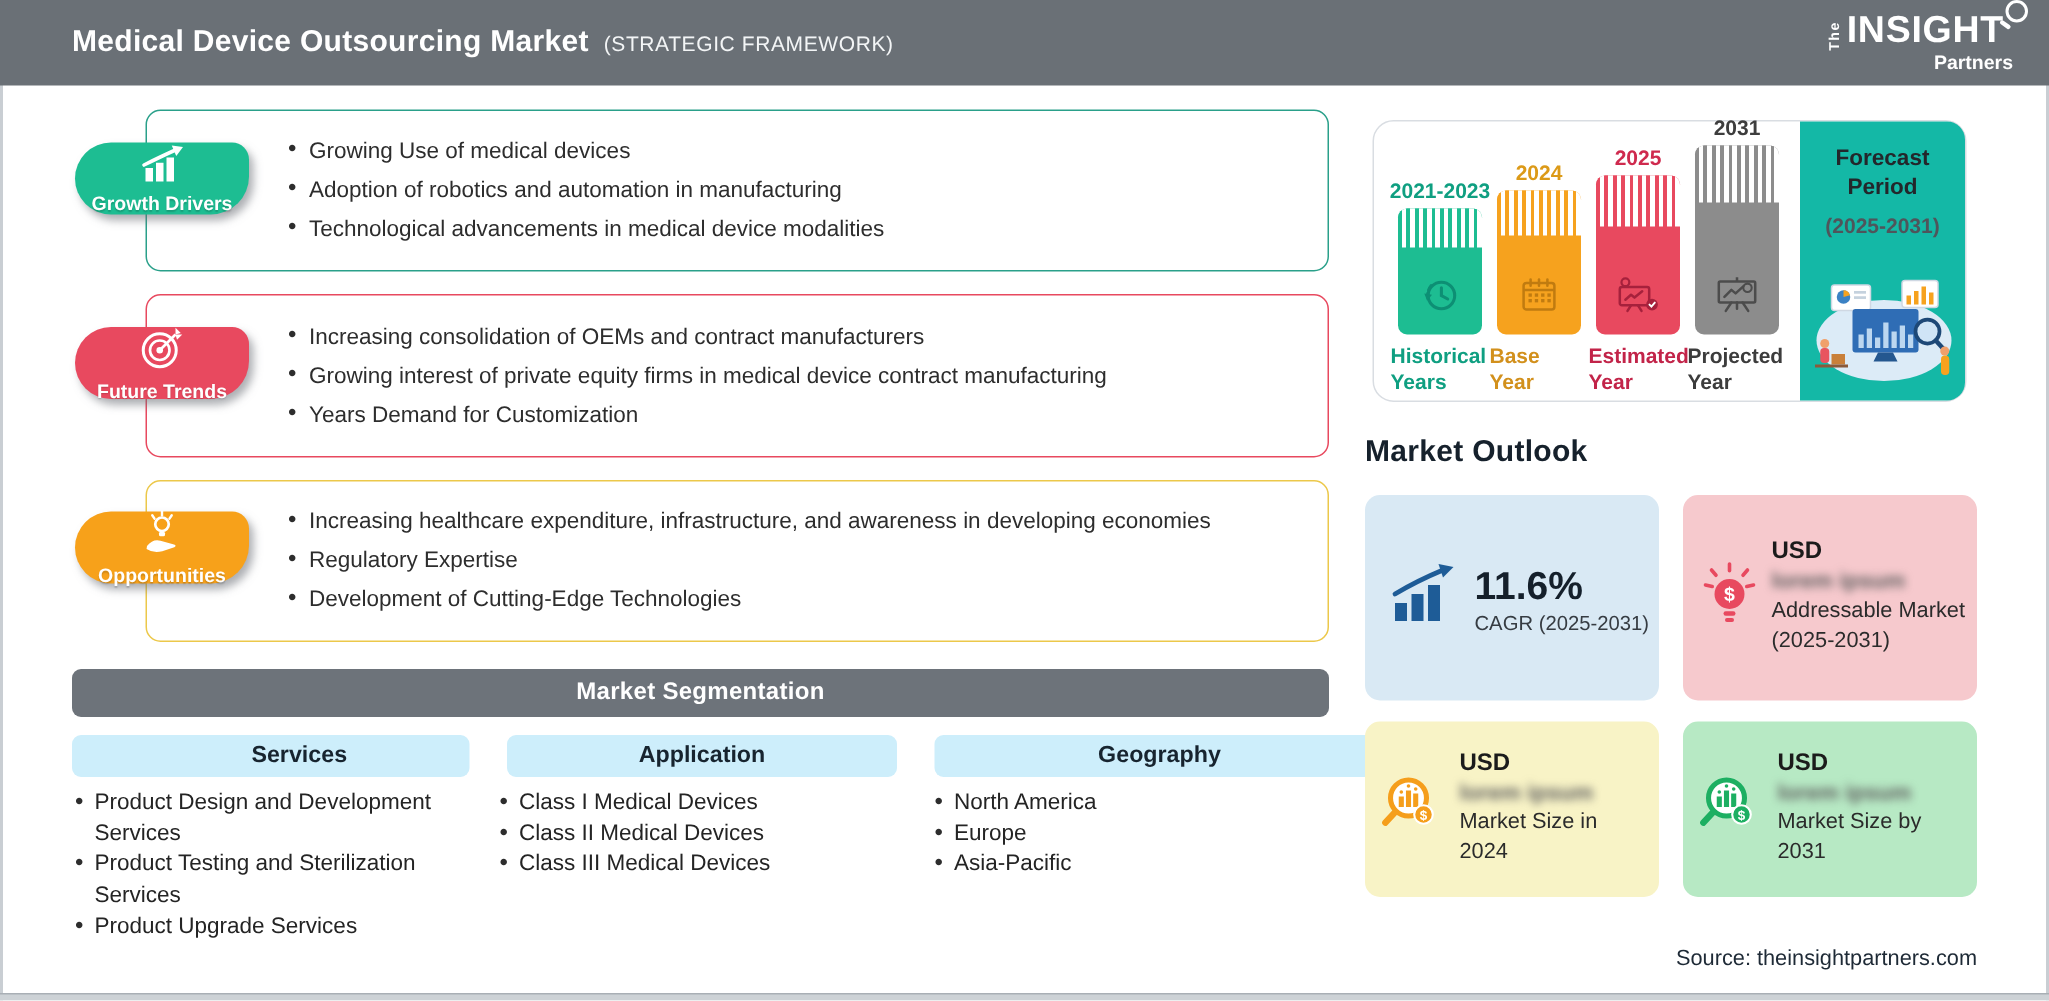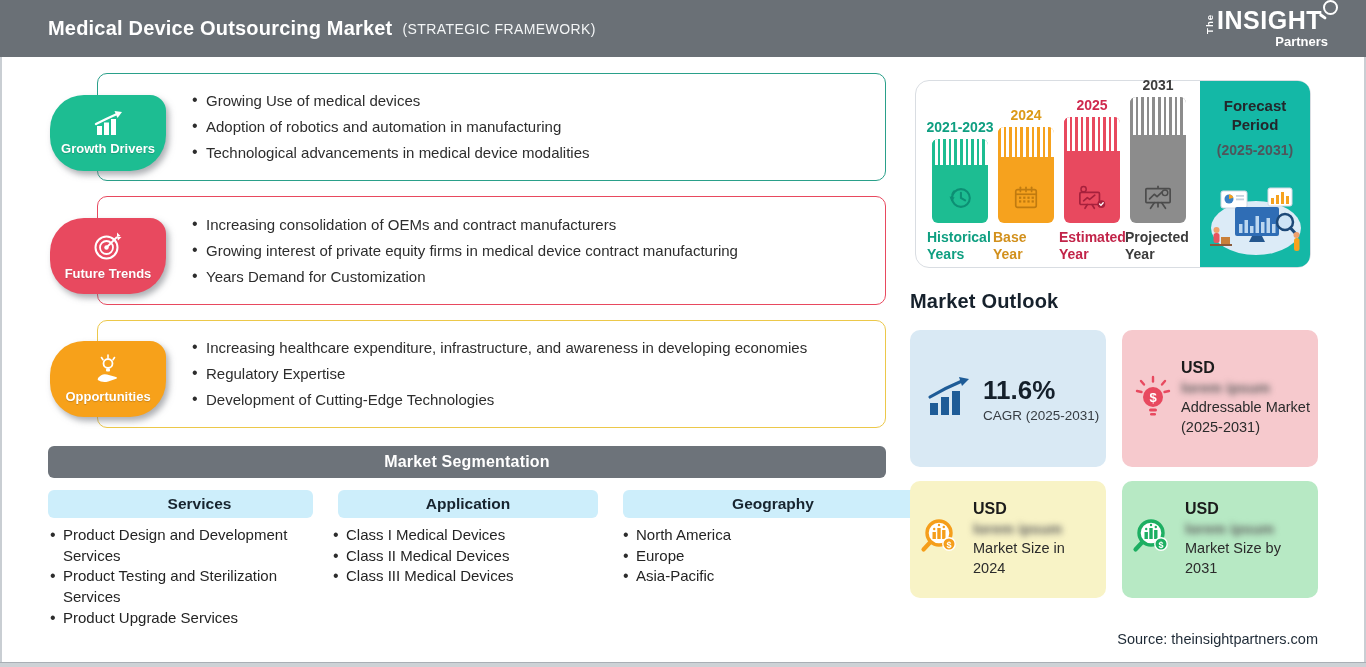--- a/index.html
+++ b/index.html
@@ -6,42 +6,42 @@
   html,body { background:#e8eaec; }
   .page {
     position:relative; width:1366px; height:667px; background:#fff;
     font-family:"Liberation Sans", sans-serif; overflow:hidden;
     box-shadow: inset 2px 0 0 #c9ced3, inset -2px 0 0 #c9ced3;
   }
   .bottom-strip { position:absolute; left:0; bottom:0; width:100%; height:5px; background:#cdd2d6; border-top:1px solid #a9afb5; }
 
   
   .header { position:absolute; top:0; left:0; width:100%; height:57px; background:#6a7076;
-    display:flex; align-items:center; padding:0 34px 0 48px; color:#fff; }
+    display:flex; align-items:center; padding:0 20px 0 48px; color:#fff; }
   .title { font-size:20px; font-weight:700; letter-spacing:.2px; }
   .subtitle { font-size:14px; font-weight:500; margin-left:10px; color:#f3f5f6; letter-spacing:.4px; }
   .logo { margin-left:auto; display:flex; align-items:flex-start; cursor:pointer; }
   .logo-the { writing-mode:vertical-rl; transform:rotate(180deg); font-size:9.5px; font-weight:700; letter-spacing:1px; margin:6px 2px 0 0; }
   .logo-right { display:flex; flex-direction:column; align-items:flex-end; }
   .logo-main { font-size:25px; font-weight:800; letter-spacing:.5px; line-height:1; position:relative; padding-right:10px; }
   .logo-lens { position:absolute; right:-6px; top:-8px; width:15px; height:15px; border:2.5px solid #fff; border-radius:50%; }
   .logo-lens::after { content:""; position:absolute; left:-6px; bottom:-4px; width:8px; height:2.5px; background:#fff; transform:rotate(35deg); border-radius:2px; }
   .logo-partners { font-size:13px; font-weight:700; margin-top:1px; padding-right:4px; }
 
   
   .frame { position:absolute; left:97px; width:789px; border-radius:10px;
     display:flex; flex-direction:column; justify-content:center; padding:8px 20px 8px 94px; background:#fff; }
   #frame-growth { top:73px;  height:108px; border:1.6px solid #2aa08a; }
   #frame-trends { top:196px; height:109px; border:1.6px solid #e8495f; }
   #frame-opps   { top:320px; height:108px; border:1.6px solid #ecc84a; }
   .frame ul { list-style:none; }
   .frame li { font-size:15px; color:#2d2d2d; margin:6.5px 0; padding-left:14px; position:relative; line-height:1.3; }
   .frame li::before, .seg-list li::before { content:"\2022"; position:absolute; left:0; top:-1px; color:#2d2d2d; font-size:16px; }
 
-  .badge { position:absolute; left:50px; width:116px; height:76px; color:#fff; z-index:2;
+  .badge { position:absolute; left:50px; width:116px; height:48px; color:#fff; z-index:2;
     border-radius:34px 16px 36px 34px; display:flex; flex-direction:column; align-items:center; justify-content:center;
     box-shadow:3px 4px 6px rgba(105,110,116,.55); }
   #badge-growth { top:95px;  background:#1dbd92; }
   #badge-trends { top:218px; background:#e8495f; }
   #badge-opps   { top:341px; background:#f7a11a; }
   .badge-label { font-size:13px; font-weight:700; margin-top:1px; text-shadow:0 1px 1px rgba(0,0,0,.18); }
 
   
   #seg-bar { position:absolute; left:48px; top:446px; width:838px; height:32px; background:#6d737a;
     border-radius:6px; color:#fff; font-weight:700; font-size:16px; display:flex; align-items:center; justify-content:center; letter-spacing:.2px; }

